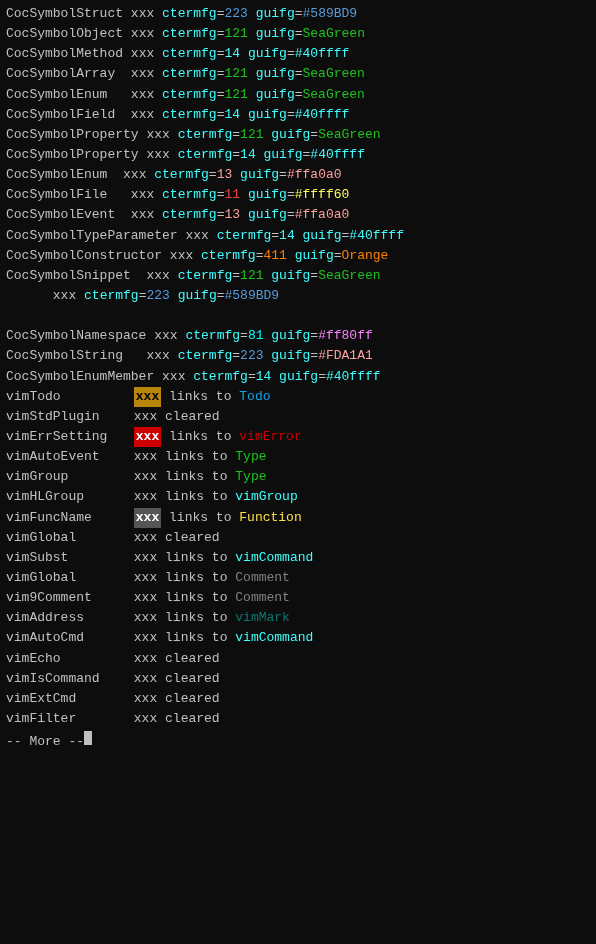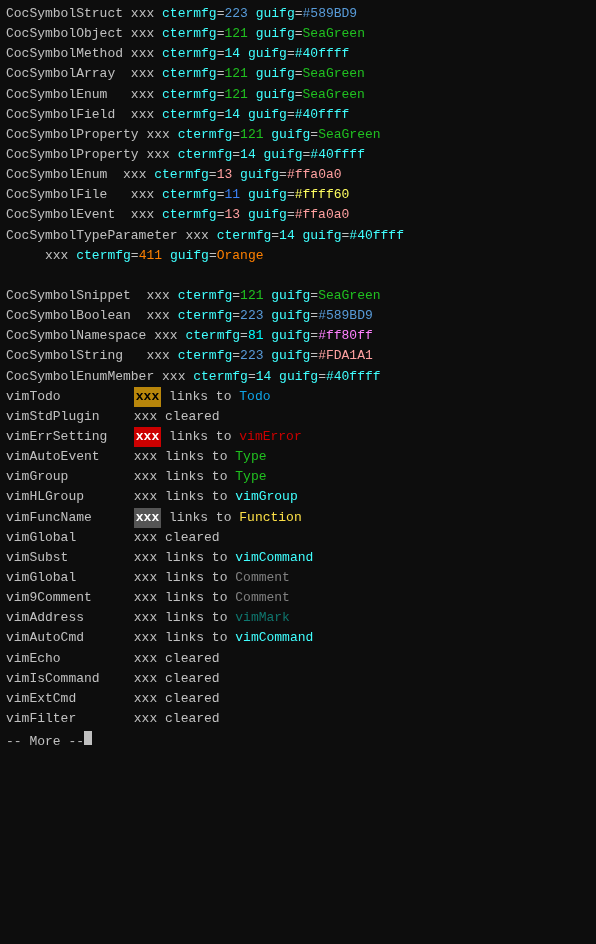--- a/index.html
+++ b/index.html
@@ -74,36 +74,36 @@
   <div class="line">
     <span class="sym-name">CocSymbolProperty</span>&nbsp;<span class="xxx-plain">xxx</span>&nbsp;<span style="color:#40ffff">ctermfg</span>=<span style="color:#20c020">121</span>&nbsp;<span style="color:#40ffff">guifg</span>=<span style="color:#20c020">SeaGreen</span>
   </div>
   <div class="line">
     <span class="sym-name">CocSymbolProperty</span>&nbsp;<span class="xxx-plain">xxx</span>&nbsp;<span style="color:#40ffff">ctermfg</span>=<span style="color:#40ffff">14</span>&nbsp;<span style="color:#40ffff">guifg</span>=<span style="color:#40ffff">#40ffff</span>
   </div>
   <div class="line">
     <span class="sym-name">CocSymbolEnum</span>&nbsp;&nbsp;<span class="xxx-plain">xxx</span>&nbsp;<span style="color:#40ffff">ctermfg</span>=<span style="color:#ffa0a0">13</span>&nbsp;<span style="color:#40ffff">guifg</span>=<span style="color:#ffa0a0">#ffa0a0</span>
   </div>
   <div class="line">
-    <span class="sym-name">CocSymbolFile</span>&nbsp;&nbsp;&nbsp;<span class="xxx-plain">xxx</span>&nbsp;<span style="color:#40ffff">ctermfg</span>=<span style="color:#3b82f6">11</span>&nbsp;<span style="color:#40ffff">guifg</span>=<span style="color:#ffff60">#ffff60</span>
+    <span class="sym-name">CocSymbolFile</span>&nbsp;&nbsp;&nbsp;<span class="xxx-plain">xxx</span>&nbsp;<span style="color:#40ffff">ctermfg</span>=<span style="color:#ef4444">11</span>&nbsp;<span style="color:#40ffff">guifg</span>=<span style="color:#ffff60">#ffff60</span>
   </div>
   <div class="line">
     <span class="sym-name">CocSymbolEvent</span>&nbsp;&nbsp;<span class="xxx-plain">xxx</span>&nbsp;<span style="color:#40ffff">ctermfg</span>=<span style="color:#ffa0a0">13</span>&nbsp;<span style="color:#40ffff">guifg</span>=<span style="color:#ffa0a0">#ffa0a0</span>
   </div>
   <div class="line">
     <span class="sym-name">CocSymbolTypeParameter</span>&nbsp;<span class="xxx-plain">xxx</span>&nbsp;<span style="color:#40ffff">ctermfg</span>=<span style="color:#40ffff">14</span>&nbsp;<span style="color:#40ffff">guifg</span>=<span style="color:#40ffff">#40ffff</span>
   </div>
   <div class="line">
-    &nbsp;<span class="xxx-plain">xxx</span>&nbsp;<span style="color:#40ffff">ctermfg</span>=<span style="color:#ff8000">411</span>&nbsp;<span style="color:#40ffff">guifg</span>=<span style="color:#ff8000">Orange</span>
+    <span class="sym-name">CocSymbolConstructor</span>&nbsp;<span class="xxx-plain">xxx</span>&nbsp;<span style="color:#40ffff">ctermfg</span>=<span style="color:#ff8000">411</span>&nbsp;<span style="color:#40ffff">guifg</span>=<span style="color:#ff8000">Orange</span>
   </div>
   <div class="line">
     <span class="sym-name">CocSymbolSnippet</span>&nbsp;&nbsp;<span class="xxx-plain">xxx</span>&nbsp;<span style="color:#40ffff">ctermfg</span>=<span style="color:#20c020">121</span>&nbsp;<span style="color:#40ffff">guifg</span>=<span style="color:#20c020">SeaGreen</span>
   </div>
   <div class="line">
-    <span class="sym-name">CocSymbolBoolean</span>&nbsp;&nbsp;<span class="xxx-plain">xxx</span>&nbsp;<span style="color:#40ffff">ctermfg</span>=<span style="color:#589BD9">223</span>&nbsp;<span style="color:#40ffff">guifg</span>=<span style="color:#589BD9">#589BD9</span>
+    &nbsp;&nbsp;<span class="xxx-plain">xxx</span>&nbsp;<span style="color:#40ffff">ctermfg</span>=<span style="color:#589BD9">223</span>&nbsp;<span style="color:#40ffff">guifg</span>=<span style="color:#589BD9">#589BD9</span>
   </div>
   <div class="line">
     <span class="sym-name">CocSymbolNamespace</span>&nbsp;<span class="xxx-plain">xxx</span>&nbsp;<span style="color:#40ffff">ctermfg</span>=<span style="color:#00ffff">81</span>&nbsp;<span style="color:#40ffff">guifg</span>=<span style="color:#ff80ff">#ff80ff</span>
   </div>
   <div class="line">
     <span class="sym-name">CocSymbolString</span>&nbsp;&nbsp;&nbsp;<span class="xxx-plain">xxx</span>&nbsp;<span style="color:#40ffff">ctermfg</span>=<span style="color:#589BD9">223</span>&nbsp;<span style="color:#40ffff">guifg</span>=<span style="color:#fda1a1">#FDA1A1</span>
   </div>
   <div class="line">
     <span class="sym-name">CocSymbolEnumMember</span>&nbsp;<span class="xxx-plain">xxx</span>&nbsp;<span style="color:#40ffff">ctermfg</span>=<span style="color:#40ffff">14</span>&nbsp;<span style="color:#40ffff">guifg</span>=<span style="color:#40ffff">#40ffff</span>
   </div>

